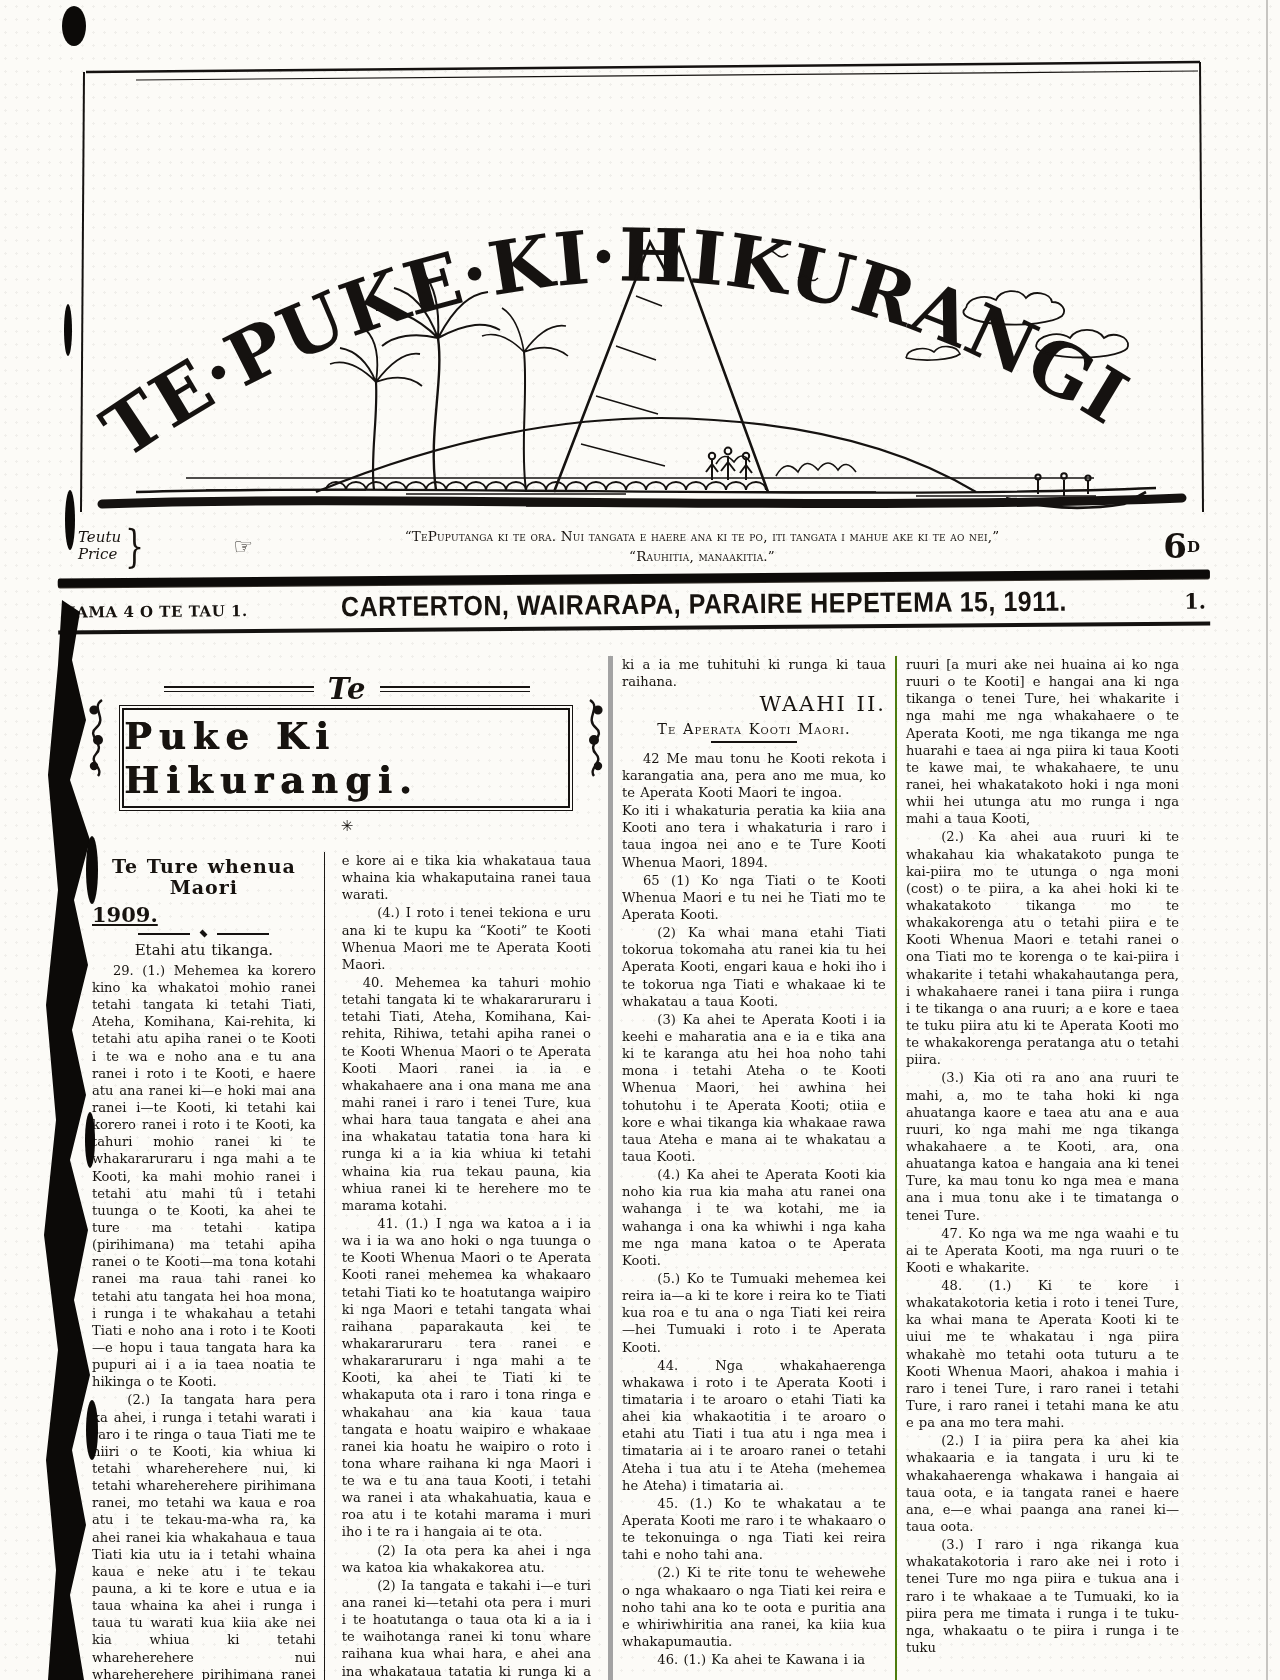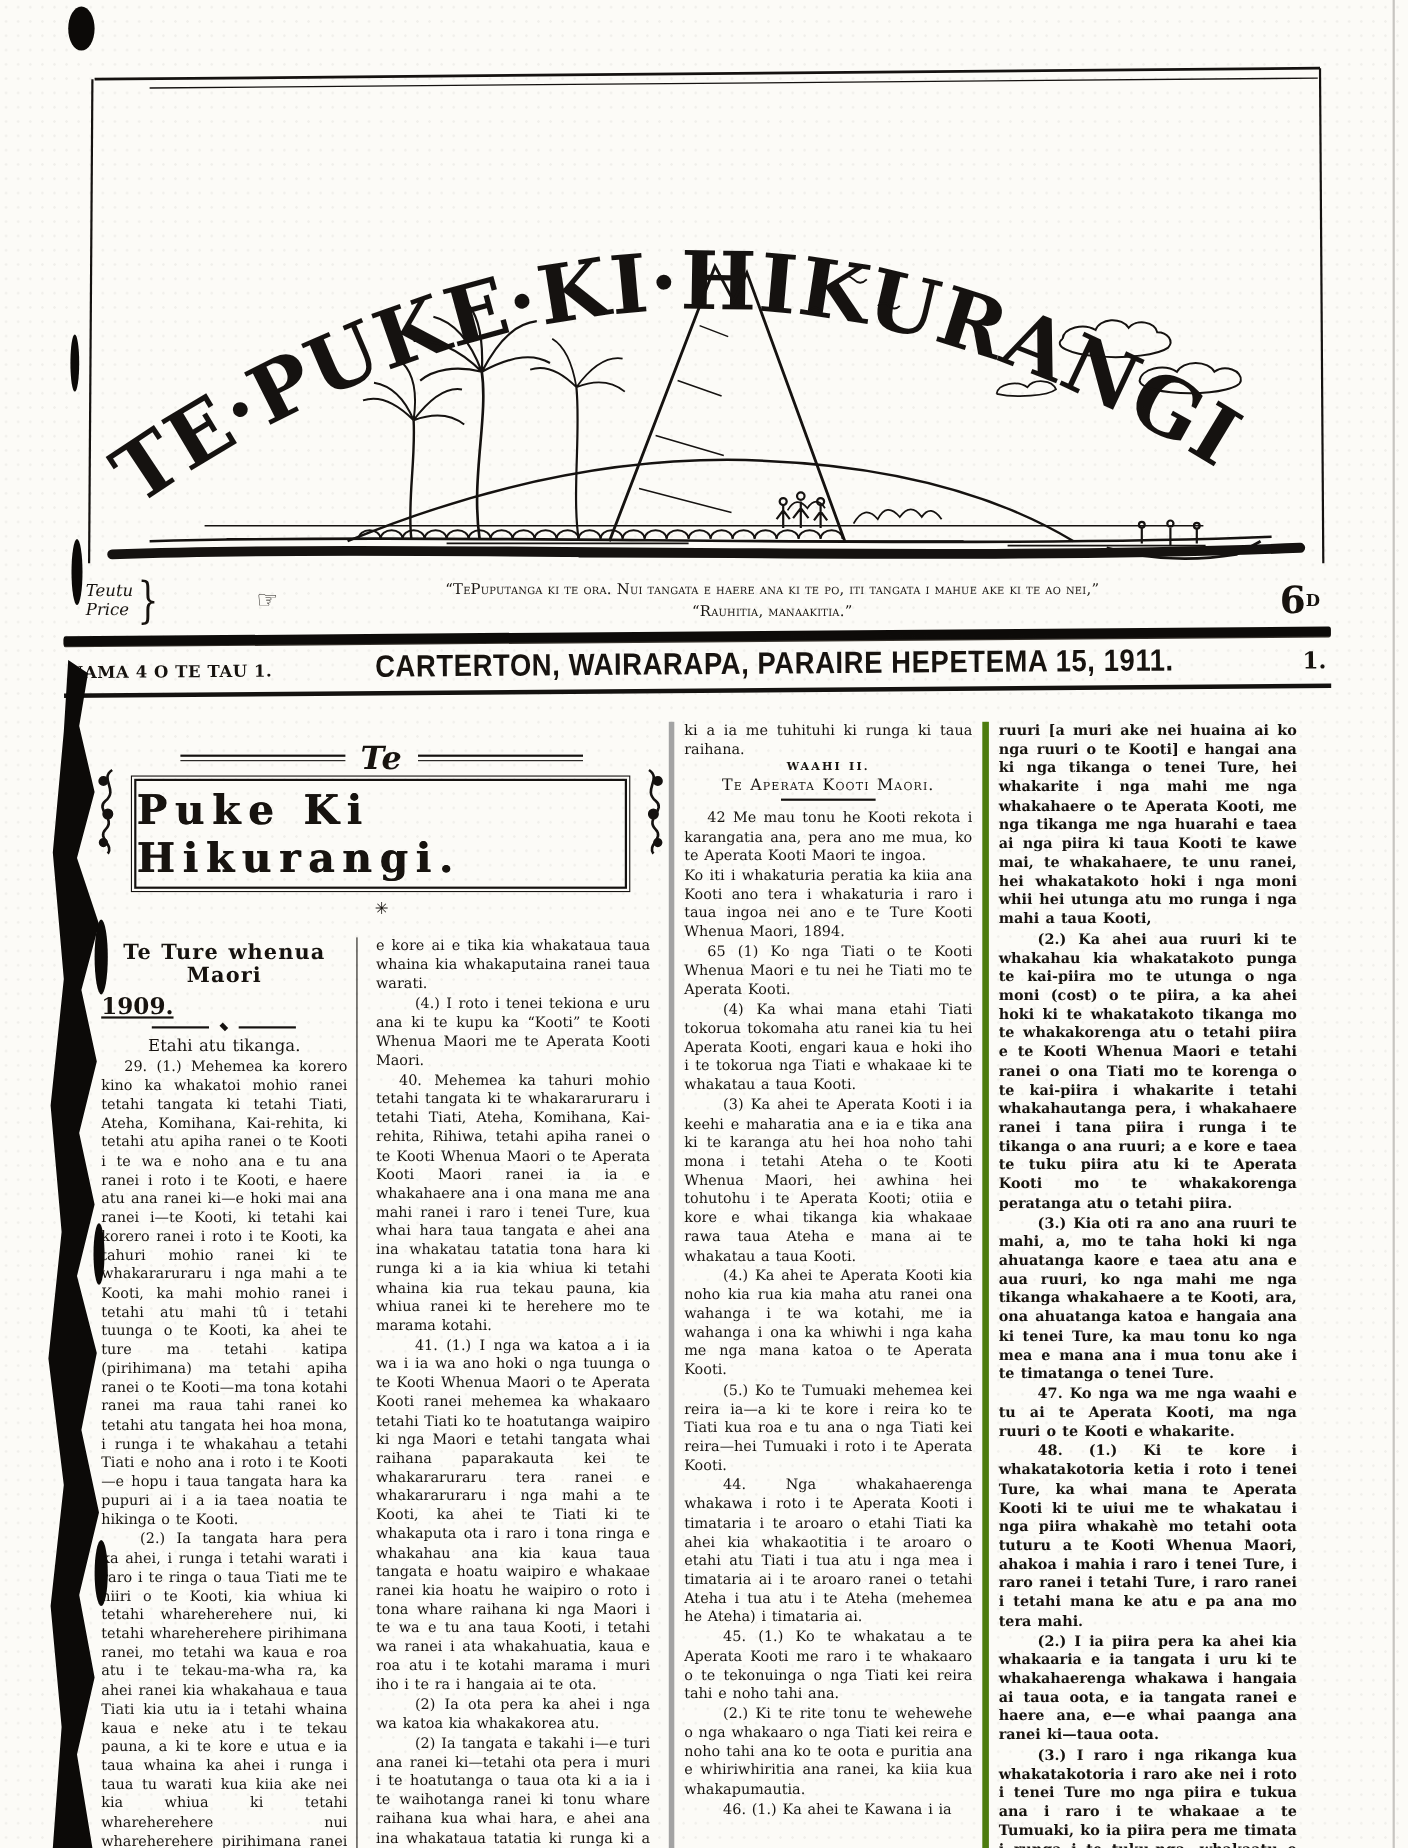--- a/index.html
+++ b/index.html
@@ -45,21 +45,21 @@
   .content{
     position:absolute;left:86px;top:656px;width:1102px;height:1024px;overflow:hidden;
     display:flex;z-index:2;
   }
   .left-pair{width:522px;display:flex;flex-direction:column;}
   .pair-cols{flex:1;display:flex;overflow:hidden;}
   .col{font-size:13.1px;line-height:1.31;text-align:justify;word-spacing:.08em;overflow:hidden;}
   .col1{width:247px;padding:0 8px 0 6px;}
   .col2{width:275px;padding:0 17px;border-left:1px solid #1c1915;}
   .col3{width:285px;padding:0 9px;border-left:5px solid #a3a3a3;}
-  .col4{width:295px;padding:0 9px;border-left:6px solid #4d7c0f;font-weight:bold;}
+  .col4{width:295px;padding:0 9px;border-left:2px solid #4d7c0f;}
   .col p{margin:0 0 1px 0;text-indent:2.3em;}
   .col p[data-style="flush"]{text-indent:0;}
   .col p[data-style="sub"]{text-indent:2.7em;}
   .col p[data-style="indent"]{text-indent:1.6em;}
   
   .title-box-area{position:relative;height:196px;flex:none;}
   .te-row{display:flex;align-items:center;justify-content:center;gap:14px;margin-top:16px;}
   .te-row .h-rule{width:150px;border-top:2px solid #151210;border-bottom:1px solid #151210;height:3px;}
   .te-word{font-size:29px;font-weight:bold;font-style:italic;letter-spacing:1px;}
   .orn-box{
@@ -73,21 +73,21 @@
   .corner-orn.right{right:0;transform:scaleX(-1);}
   .star-orn{text-align:center;font-family:"DejaVu Sans",sans-serif;font-size:15px;margin-top:9px;}
   
   .art-heading{text-align:center;font-size:19px;font-weight:bold;letter-spacing:1px;
     margin:4px 0 0 0;line-height:1.1;}
   .year-heading{text-align:left;font-size:21px;font-weight:bold;margin:3px 0 2px 0;text-decoration:underline;}
   .divider{display:flex;align-items:center;justify-content:center;gap:10px;margin:2px 0 4px 0;}
   .divider .d-line{width:52px;border-top:2px solid #151210;}
   .divider .d-diamond{width:7px;height:7px;background:#151210;transform:rotate(45deg) scaleY(.6);}
   .sub-heading{text-align:center;font-size:15px;margin:0 0 4px 0;text-indent:0 !important;}
-  .part-heading{text-align:center;font-size:10px;letter-spacing:2px;font-weight:bold;
+  .part-heading{text-align:right;font-size:21px;letter-spacing:2px;font-weight:normal;
     margin:2px 0 0 0;text-indent:0 !important;}
   .part-sub{text-align:center;font-variant:small-caps;font-size:14.5px;letter-spacing:1px;
     margin:1px 0 2px 0;text-indent:0 !important;}
   .short-rule{width:86px;border-top:2.5px solid #151210;margin:2px auto 7px auto;}
   
   .page-edge-right{position:absolute;right:12px;top:0;width:2px;height:1680px;background:rgba(40,35,30,.25);}
 </style>
 </head>
 <body>
 
@@ -258,21 +258,21 @@
 
   <div class="col col3">
     <p data-style="flush">ki a ia me tuhituhi ki runga ki taua raihana.</p>
     <p class="part-heading">WAAHI II.</p>
     <p class="part-sub">Te Aperata Kooti Maori.</p>
     <div class="short-rule"></div>
     <div>
         <p data-style="indent">42  Me mau tonu he Kooti rekota i karangatia ana, pera ano me mua, ko te Aperata Kooti Maori te ingoa.</p>
         <p data-style="flush">Ko iti i whakaturia peratia ka kiia ana Kooti ano tera i whakaturia i raro i taua ingoa nei ano e te Ture Kooti Whenua Maori, 1894.</p>
         <p data-style="indent">65 (1)  Ko nga Tiati o te Kooti Whenua Maori e tu nei he Tiati mo te Aperata Kooti.</p>
-        <p data-style="sub">(4) Ka whai mana etahi Tiati tokorua tokomaha atu ranei kia tu hei Aperata Kooti, engari kaua e hoki iho i te tokorua nga Tiati e whakaae ki te whakatau a taua Kooti.</p>
+        <p data-style="sub">(2) Ka whai mana etahi Tiati tokorua tokomaha atu ranei kia tu hei Aperata Kooti, engari kaua e hoki iho i te tokorua nga Tiati e whakaae ki te whakatau a taua Kooti.</p>
         <p data-style="sub">(3) Ka ahei te Aperata Kooti i ia keehi e maharatia ana e ia e tika ana ki te karanga atu hei hoa noho tahi mona i tetahi Ateha o te Kooti Whenua Maori, hei awhina hei tohutohu i te Aperata Kooti; otiia e kore e whai tikanga kia whakaae rawa taua Ateha e mana ai te whakatau a taua Kooti.</p>
         <p data-style="sub">(4.) Ka ahei te Aperata Kooti kia noho kia rua kia maha atu ranei ona wahanga i te wa kotahi, me ia wahanga i ona ka whiwhi i nga kaha me nga mana katoa o te Aperata Kooti.</p>
         <p data-style="sub">(5.) Ko te Tumuaki mehemea kei reira ia—a ki te kore i reira ko te Tiati kua roa e tu ana o nga Tiati kei reira—hei Tumuaki i roto i te Aperata Kooti.</p>
         <p data-style="sub">44. Nga whakahaerenga whakawa i roto i te Aperata Kooti i timataria i te aroaro o etahi Tiati ka ahei kia whakaotitia i te aroaro o etahi atu Tiati i tua atu i nga mea i timataria ai i te aroaro ranei o tetahi Ateha i tua atu i te Ateha (mehemea he Ateha) i timataria ai.</p>
         <p data-style="sub">45. (1.) Ko te whakatau a te Aperata Kooti me raro i te whakaaro o te tekonuinga o nga Tiati kei reira tahi e noho tahi ana.</p>
         <p data-style="sub">(2.) Ki te rite tonu te wehewehe o nga whakaaro o nga Tiati kei reira e noho tahi ana ko te oota e puritia ana e whiriwhiritia ana ranei, ka kiia kua whakapumautia.</p>
         <p data-style="sub">46. (1.) Ka ahei te Kawana i ia</p>
       </div>
   </div>
 

